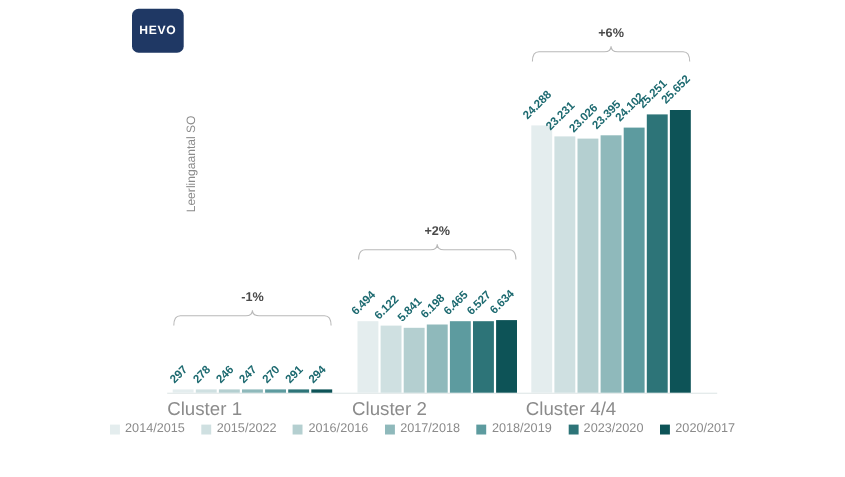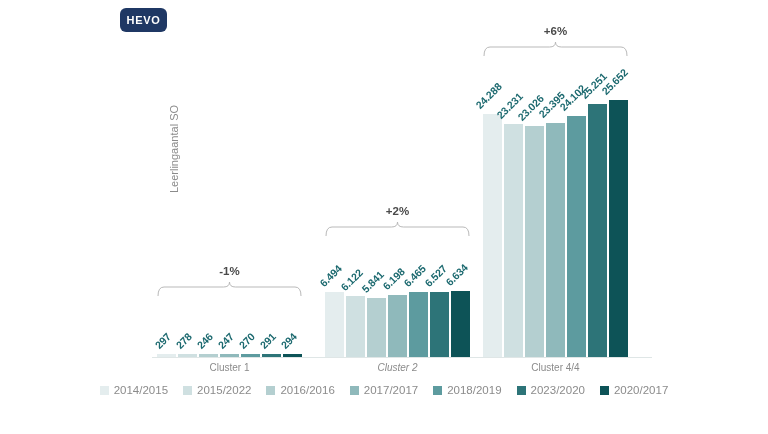--- a/index.html
+++ b/index.html
@@ -14,21 +14,21 @@
     overflow: hidden;
     position: relative;
   }
 
   
   #logo {
     position: absolute;
     left: 120px;
     top: 8px;
     width: 47px;
-    height: 24px;
+    height: 40px;
     background: #1f3864;
     border-radius: 6px;
     display: flex;
     align-items: center;
     justify-content: center;
   }
   #logo-text {
     color: #ffffff;
     font-size: 11px;
     font-weight: bold;
@@ -93,23 +93,23 @@
     font-weight: bold;
     color: #1d6a70;
     white-space: nowrap;
     letter-spacing: -0.1px;
   }
 
   
   .cat-label {
     position: absolute;
     top: 362px;
-    font-size: 10px;
+    font-size: 17px;
     color: #8b8b8b;
-    text-align: center;
+    text-align: left;
     white-space: nowrap;
   }
 
   
   .brace-group {
     position: absolute;
   }
   .brace-svg {
     display: block;
     overflow: visible;
@@ -231,21 +231,21 @@
         <div class="bar" style="height: 252.982px; background: rgb(45, 116, 120);">
           <span class="bar-label">25.251</span>
         </div>
         <div class="bar" style="height: 257px; background: rgb(13, 83, 87);">
           <span class="bar-label">25.652</span>
         </div>
       </div>
     </div>
   <div id="cats-host">
       <div class="cat-label" style="left: 152px; width: 155px;">Cluster 1</div>
-      <div class="cat-label" style="left: 320px; width: 155px; font-style: italic;">Cluster 2</div>
+      <div class="cat-label" style="left: 320px; width: 155px;">Cluster 2</div>
       <div class="cat-label" style="left: 478px; width: 155px;">Cluster 4/4</div>
     </div>
   <div id="braces-host">
       <div class="brace-group" style="left: 157px; top: 282px; width: 145px;">
         <svg class="brace-svg" width="145" height="14" viewBox="0 0 145 14">
           <path d="M 1 14 Q 1 5 7 5 L 66.5 5 Q 72.5 5 72.5 0 Q 72.5 5 78.5 5 L 138 5 Q 144 5 144 14" fill="none" stroke="#b9b9b9" stroke-width="1"></path>
         </svg>
         <span class="pct-label">-1%</span>
       </div>
       <div class="brace-group" style="left: 325px; top: 222px; width: 145px;">
@@ -270,21 +270,21 @@
       <div class="legend-item">
         <span class="legend-swatch" style="background: rgb(207, 224, 225);"></span>
         <span class="legend-text">2015/2022</span>
       </div>
       <div class="legend-item">
         <span class="legend-swatch" style="background: rgb(180, 207, 208);"></span>
         <span class="legend-text">2016/2016</span>
       </div>
       <div class="legend-item">
         <span class="legend-swatch" style="background: rgb(143, 185, 187);"></span>
-        <span class="legend-text">2017/2017</span>
+        <span class="legend-text">2017/2018</span>
       </div>
       <div class="legend-item">
         <span class="legend-swatch" style="background: rgb(93, 155, 159);"></span>
         <span class="legend-text">2018/2019</span>
       </div>
       <div class="legend-item">
         <span class="legend-swatch" style="background: rgb(45, 116, 120);"></span>
         <span class="legend-text">2023/2020</span>
       </div>
       <div class="legend-item">

